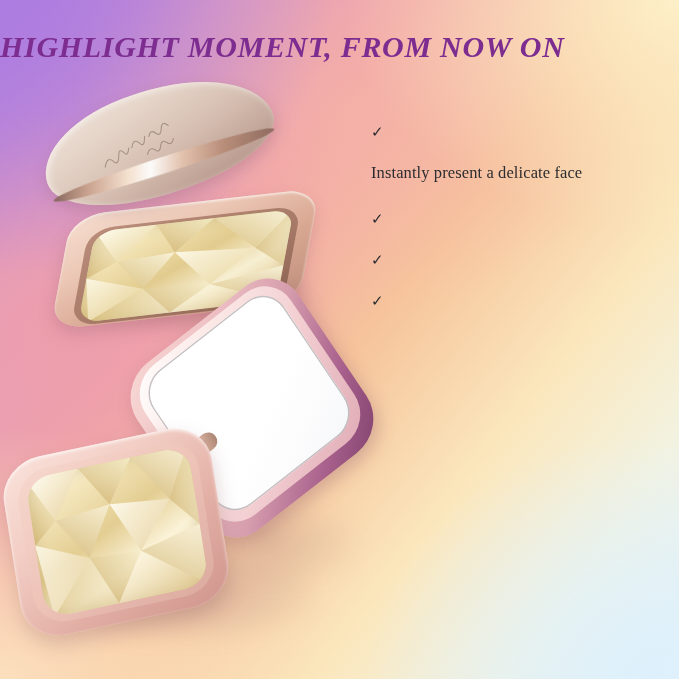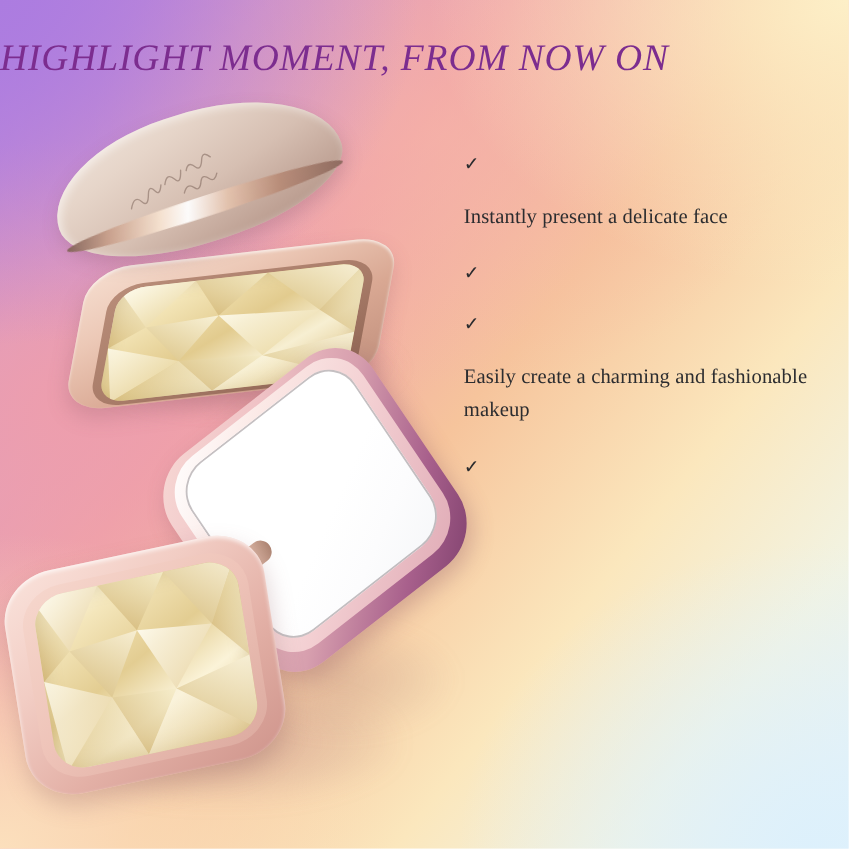--- a/index.html
+++ b/index.html
@@ -22,24 +22,24 @@
       radial-gradient(ellipse 55% 40% at 52% 16%, rgba(247,182,168,0.60) 0%, rgba(247,182,168,0.0) 75%),
       linear-gradient(128deg, #b07fe2 0%, #dc9bc4 18%, #f0a3a8 34%, #f6c49c 52%, #fbe7bd 70%, #f2f3e2 85%, #e6f3fb 100%);
   }
 
   
   .title {
     position: absolute;
     left: 0;
     top: 30px;
     width: 560px;
-    text-align: left;
+    text-align: center;
     font-family: "URW Chancery L", "Liberation Serif", "DejaVu Serif", serif;
     font-style: italic;
-    font-weight: 400;
+    font-weight: 700;
     font-size: 30px;
     letter-spacing: 0.7px;
     color: #7c2d8f;
     white-space: nowrap;
   }
 
   
   .features {
     position: absolute;
     left: 371px;
@@ -344,21 +344,20 @@
     <div class="feature">
       <div class="feat-head">
         <span class="tick">✓</span>
       </div>
     </div>
 
     <div class="feature">
       <div class="feat-head">
         <span class="tick">✓</span>
       </div>
-      <div class="feat-body">Easily create a charming and fashionable makeup</div>
     </div>
 
     <div class="feature">
       <div class="feat-head">
         <span class="tick">✓</span>
       </div>
     </div>
 
   </div>
 </div>

